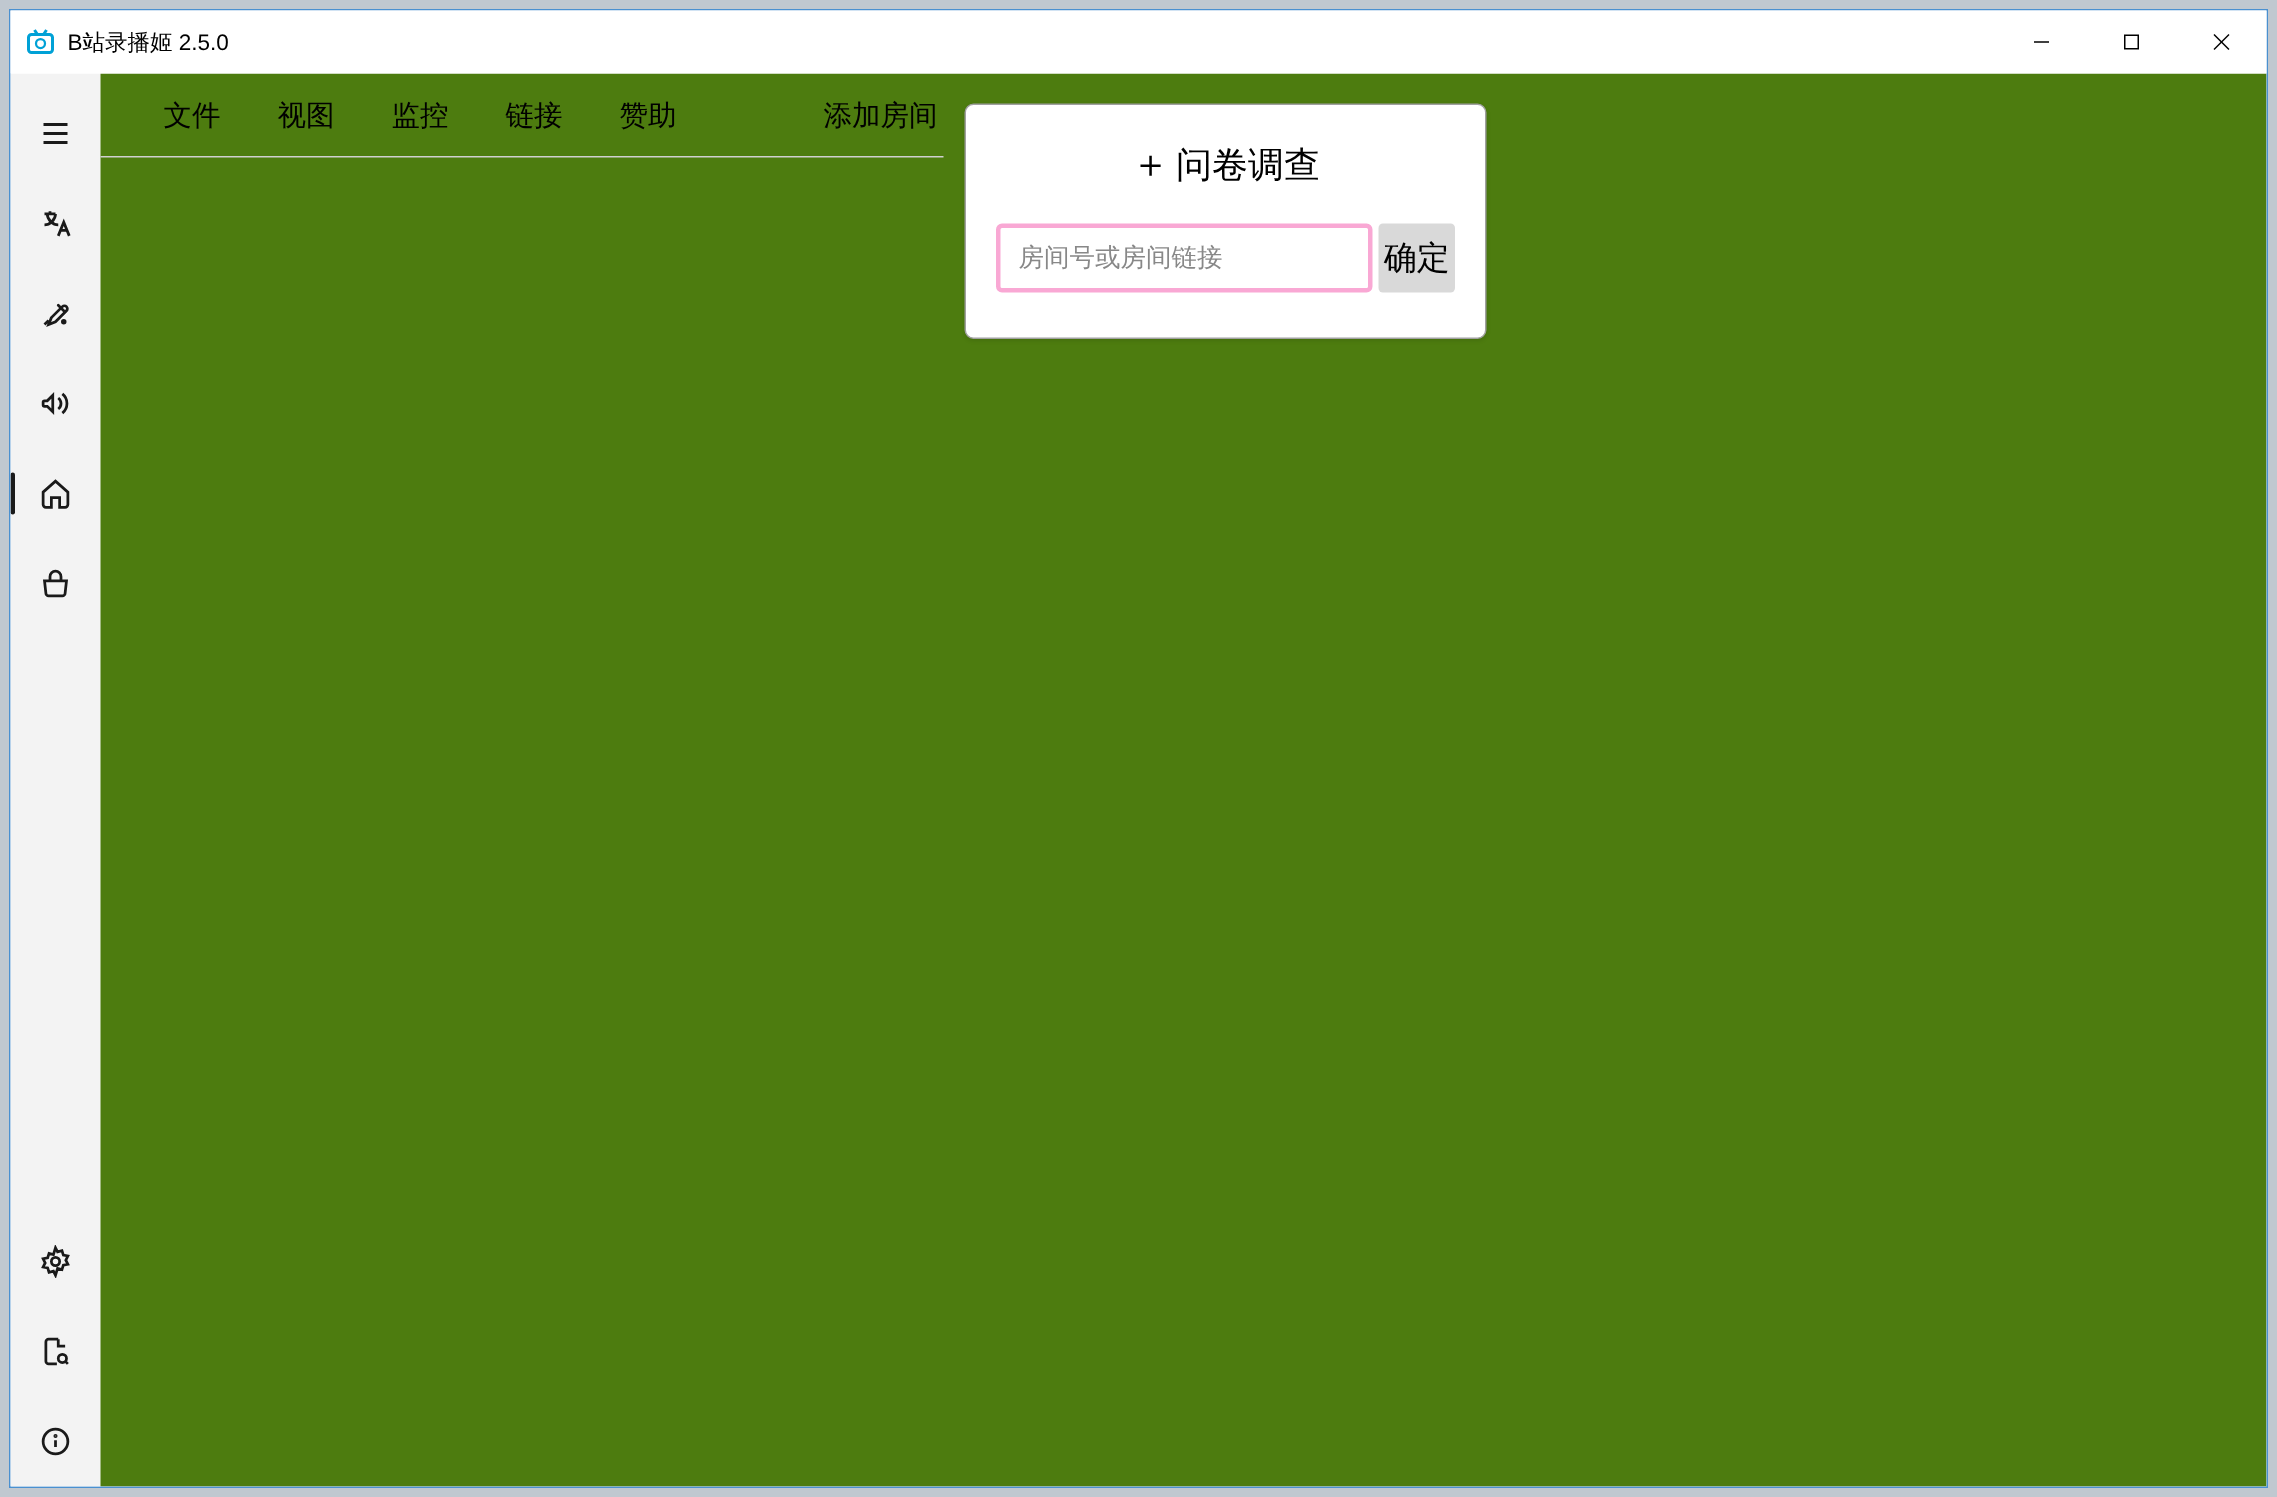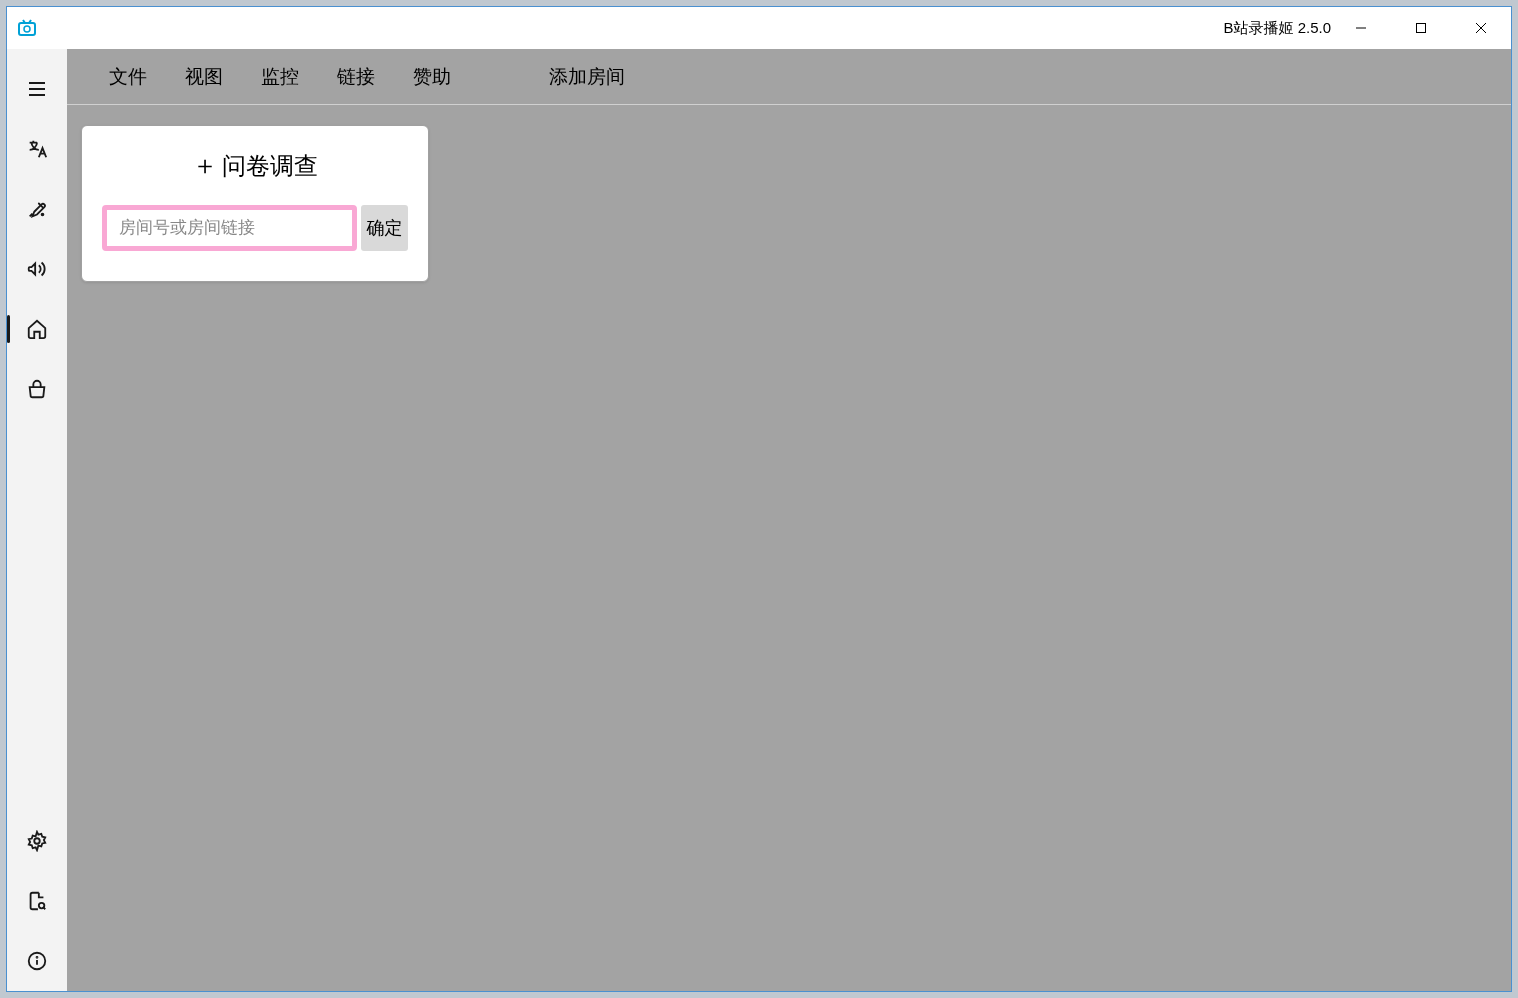--- a/index.html
+++ b/index.html
@@ -35,21 +35,20 @@
       height: 20px;
       margin-right: 8px;
       display: flex;
       align-items: center;
       justify-content: center;
     }
     .titlebar-title {
       font-size: 15px;
       color: #000000;
       flex: 1;
-      text-align: right;
     }
     .titlebar-controls {
       display: flex;
       height: 100%;
     }
     .titlebar-btn {
       width: 60px;
       height: 100%;
       display: flex;
       align-items: center;
@@ -90,22 +89,22 @@
       left: -6px;
       top: 10px;
       bottom: 10px;
       width: 3px;
       background: #1a1a1a;
       border-radius: 2px;
     }
     .main-area {
       flex: 1;
       display: flex;
-      flex-direction: column;
-      background: #a3a3a3;
+      flex-direction: row;
+      background: #4d7c0f;
     }
     .menubar {
       height: 56px;
       display: flex;
       align-items: center;
       padding-left: 38px;
       border-bottom: 1px solid #d0d0d0;
       gap: 30px;
     }
     .menubar-item {
@@ -144,37 +143,37 @@
       font-size: 26px;
       font-weight: 300;
     }
     .add-room-input-row {
       display: flex;
       gap: 4px;
     }
     .room-input {
       flex: 1;
       height: 46px;
-      border: 5px solid #f9a8d4;
+      border: 3px solid #f9a8d4;
       border-radius: 4px;
       padding: 0 12px;
       font-size: 17px;
       font-family: inherit;
       outline: none;
     }
     .room-input::placeholder {
       color: #888888;
     }
     .confirm-btn {
       width: 60px;
       height: 46px;
       background: #d9d9d9;
       border: none;
       border-radius: 3px;
-      font-size: 18px;
+      font-size: 22px;
       font-family: inherit;
       cursor: pointer;
       color: #000000;
     }
     svg {
       display: block;
     }
   </style>
 </head>
 <body>

